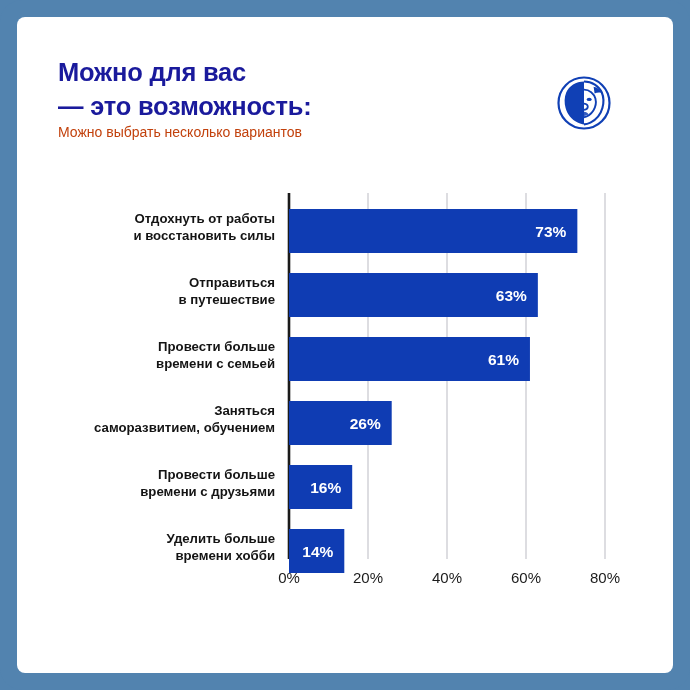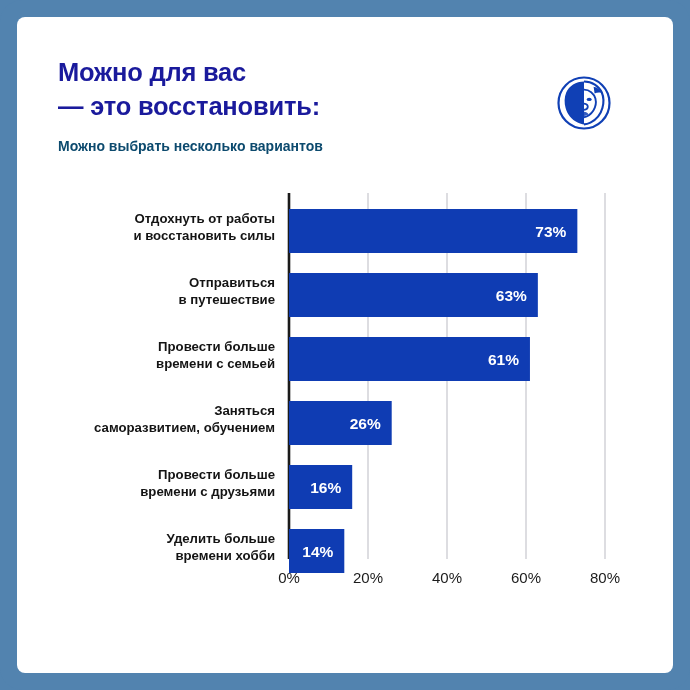--- a/index.html
+++ b/index.html
@@ -43,25 +43,24 @@
   .title-line {
     color: #1a1a9c;
     font-size: 25.5px;
     font-weight: bold;
     line-height: 34px;
     letter-spacing: -0.2px;
     white-space: nowrap;
   }
 
   #subtitle {
-    color: #0c4a6e;
+    color: #c2410c;
     font-size: 14px;
-    font-weight: bold;
+    font-weight: normal;
     line-height: 18px;
-    margin-top: 14px;
     white-space: nowrap;
   }
 
   
   #logo {
     position: absolute;
     left: 539px; top: 58px;
     width: 56px; height: 56px;
   }
 
@@ -109,21 +108,21 @@
   }
 </style>
 </head>
 <body>
 
 <div id="frame">
   <div id="card">
 
     <div id="header">
       <div class="title-line">Можно для вас</div>
-      <div class="title-line">— это восстановить:</div>
+      <div class="title-line">— это возможность:</div>
       <div id="subtitle">Можно выбрать несколько вариантов</div>
     </div>
 
     <div id="logo">
       <svg width="56" height="56" viewBox="0 0 56 56" aria-hidden="true">
         <circle cx="28" cy="28" r="25.5" fill="none" stroke="#1040b5" stroke-width="2.2"></circle>
 
         <path d="M28 6.5
                  C20 6.5 13 11 10.2 17.5
                  C8.2 22.2 8.2 28 9.6 33

